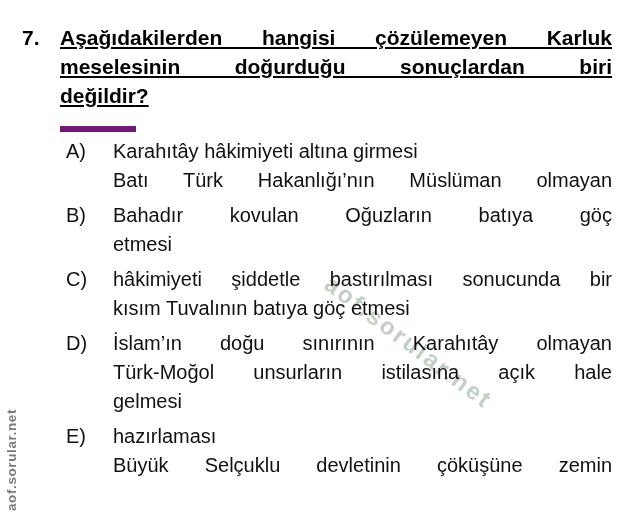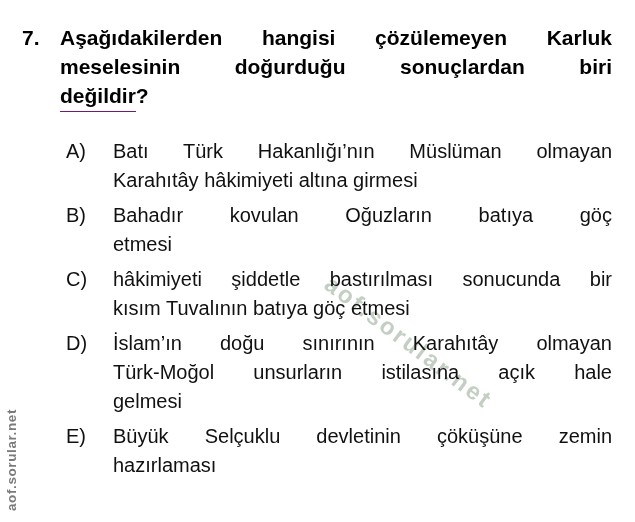--- a/index.html
+++ b/index.html
@@ -19,24 +19,24 @@
     transform:rotate(37deg);transform-origin:0 0;
     font-size:24px;font-weight:bold;letter-spacing:2.5px;
     color:#c4cfc4;white-space:nowrap;z-index:0;
   }
   
   .question{
     position:absolute;left:22px;top:23px;width:590px;display:flex;
     font-size:21px;font-weight:bold;line-height:29px;color:#000;z-index:1;
   }
   .q-num{width:38px;flex:none;}
-  .q-body{width:552px;}
+  .q-body{width:552px;text-decoration:underline;}
   .line{white-space:nowrap;}
   .fill{text-align:justify;text-align-last:justify;white-space:normal;}
-  .underlined{border-bottom:1px solid #701a75;padding-bottom:4px;}
+  .underlined{border-bottom:6px solid #701a75;padding-bottom:19px;}
   
   .options{
     position:absolute;left:66px;top:137px;width:546px;
     font-size:20px;line-height:29px;color:#111;z-index:1;
   }
   .option{display:flex;margin-bottom:6px;}
   .opt-letter{width:47px;flex:none;}
   .opt-text{width:499px;}
 </style>
 </head>
@@ -54,22 +54,22 @@
       <div class="line fill">meselesinin doğurduğu sonuçlardan biri</div>
       <div class="line"><span class="underlined">değildir</span><span>?</span></div>
     </div>
   </div>
 
   <div class="options">
 
     <div class="option">
       <div class="opt-letter">A)</div>
       <div class="opt-text">
+        <div class="line">Karahıtây hâkimiyeti altına girmesi</div>
         <div class="line fill">Batı Türk Hakanlığı’nın Müslüman olmayan</div>
-        <div class="line">Karahıtây hâkimiyeti altına girmesi</div>
       </div>
     </div>
 
     <div class="option">
       <div class="opt-letter">B)</div>
       <div class="opt-text">
         <div class="line fill">Bahadır kovulan Oğuzların batıya göç</div>
         <div class="line">etmesi</div>
       </div>
     </div>
@@ -87,19 +87,19 @@
       <div class="opt-text">
         <div class="line fill">İslam’ın doğu sınırının Karahıtây olmayan</div>
         <div class="line fill">Türk-Moğol unsurların istilasına açık hale</div>
         <div class="line">gelmesi</div>
       </div>
     </div>
 
     <div class="option">
       <div class="opt-letter">E)</div>
       <div class="opt-text">
+        <div class="line">hazırlaması</div>
         <div class="line fill">Büyük Selçuklu devletinin çöküşüne zemin</div>
-        <div class="line">hazırlaması</div>
       </div>
     </div>
 
   </div>
 </div>
 
 </body></html>

